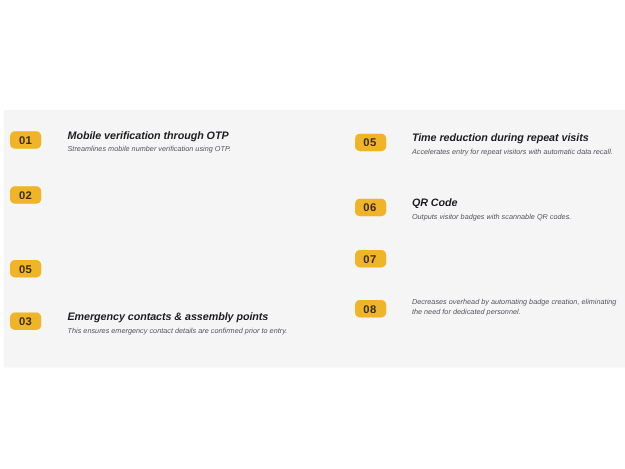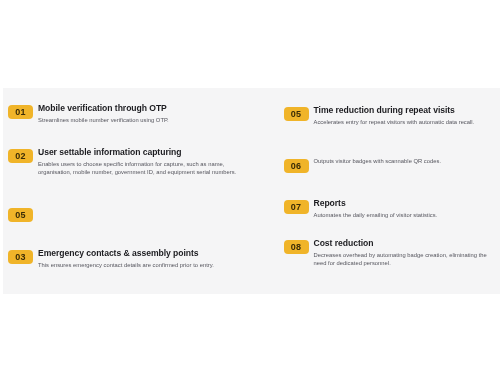--- a/index.html
+++ b/index.html
@@ -54,23 +54,24 @@
     font-size: 9px;
     font-weight: bold;
     letter-spacing: 0.3px;
     display: flex;
     align-items: center;
     justify-content: center;
     box-sizing: border-box;
     margin-top: 2px;
   }
   .feature-text {
-    margin-left: 5px;
+    margin-left: 21px;
     flex: 1 1 auto;
     min-width: 0;
+    font-style: italic;
   }
   .feature-title {
     font-size: 8.6px;
     font-weight: bold;
     color: #1c1c20;
     line-height: 11px;
     letter-spacing: -0.05px;
     margin: 0 0 2px 0;
     white-space: nowrap;
   }
@@ -94,24 +95,20 @@
       <div class="feature-item" style="top:15px; left:5px; right:12px;">
         <div class="badge">01</div>
         <div class="feature-text">
           <p class="feature-title">Mobile verification through OTP</p>
           <p class="feature-desc">Streamlines mobile number verification using OTP.</p>
         </div>
       </div>
 
       <div class="feature-item" style="top:59px; left:5px; right:12px;">
         <div class="badge">02</div>
-        <div class="feature-text">
-          <p class="feature-title">User settable information capturing</p>
-          <p class="feature-desc">Enables users to choose specific information for capture, such as name, organisation, mobile number, government ID, and equipment serial numbers.</p>
-        </div>
       </div>
 
       <div class="feature-item" style="top:118px; left:5px; right:12px;">
         <div class="badge">05</div>
       </div>
 
       <div class="feature-item" style="top:160px; left:5px; right:12px;">
         <div class="badge">03</div>
         <div class="feature-text">
           <p class="feature-title">Emergency contacts &amp; assembly points</p>
@@ -127,36 +124,32 @@
         <div class="badge">05</div>
         <div class="feature-text">
           <p class="feature-title">Time reduction during repeat visits</p>
           <p class="feature-desc">Accelerates entry for repeat visitors with automatic data recall.</p>
         </div>
       </div>
 
       <div class="feature-item" style="top:69px; left:32px; right:4px;">
         <div class="badge">06</div>
         <div class="feature-text">
+          <p class="feature-title">QR Code</p>
           <p class="feature-desc">Outputs visitor badges with scannable QR codes.</p>
         </div>
       </div>
 
       <div class="feature-item" style="top:110px; left:32px; right:4px;">
         <div class="badge">07</div>
-        <div class="feature-text">
-          <p class="feature-title">Reports</p>
-          <p class="feature-desc">Automates the daily emailing of visitor statistics.</p>
-        </div>
       </div>
 
       <div class="feature-item" style="top:150px; left:32px; right:4px;">
         <div class="badge">08</div>
         <div class="feature-text">
-          <p class="feature-title">Cost reduction</p>
           <p class="feature-desc">Decreases overhead by automating badge creation, eliminating the need for dedicated personnel.</p>
         </div>
       </div>
 
     </div>
 
   </div>
 
 </div>
 

